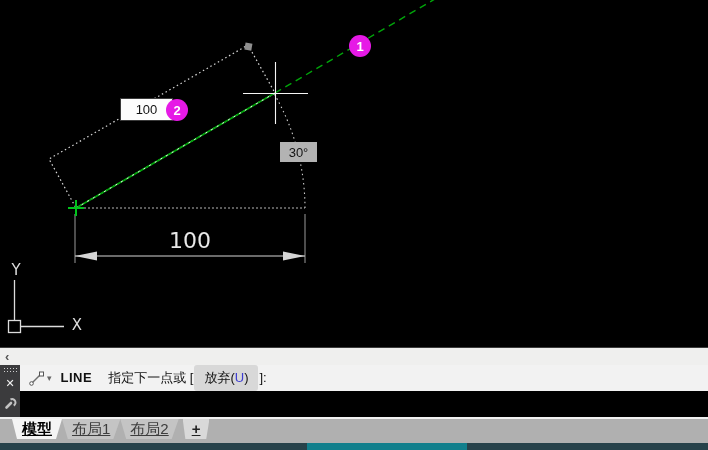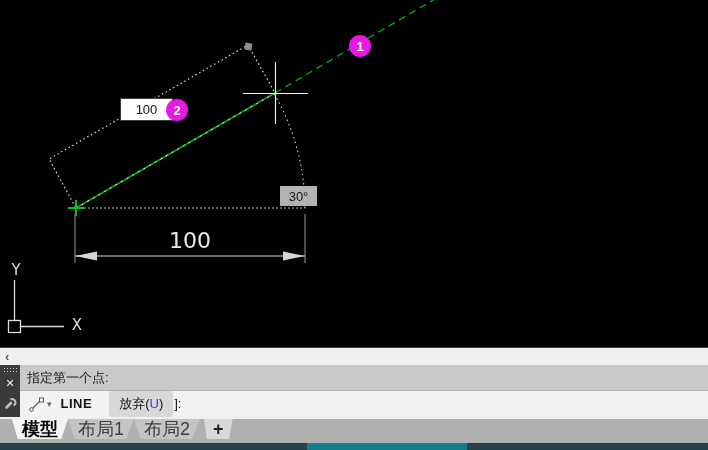--- a/index.html
+++ b/index.html
@@ -14,21 +14,21 @@
     background:#e619e6;color:#fff;font-size:13px;font-weight:bold;
     display:flex;align-items:center;justify-content:center;z-index:5;}
   #badge-1{left:349px;top:35px;}
   #badge-2{left:166px;top:99px;}
 
   #dyn-input{position:absolute;left:120px;top:98px;width:53px;height:23px;
     background:#fdfdfd;border:1px solid #3a3a3a;box-sizing:border-box;
     color:#111;font-size:13px;display:flex;align-items:center;justify-content:center;z-index:4;}
   #angle-label{position:absolute;left:280px;top:142px;width:37px;height:20px;
     background:#b3b3b3;color:#141414;font-size:13px;display:flex;align-items:center;
-    justify-content:center;z-index:4;margin-top:44px;}
+    justify-content:center;z-index:4;}
 
   
   #hscroll{position:absolute;left:0;top:347px;width:708px;height:18px;
     background:#efefee;border-top:1px solid #3c3c3c;box-sizing:border-box;
     display:flex;align-items:center;}
   #hscroll .chev{color:#555;font-size:13px;font-weight:bold;padding-left:5px;line-height:16px;}
 
   
   #cmdwin{position:absolute;left:0;top:365px;width:708px;height:52px;display:flex;}
   #cmd-sidebar{width:20px;height:52px;background:#3b3b3d;display:flex;flex-direction:column;align-items:center;}
@@ -44,23 +44,23 @@
     line-height:26px;display:flex;align-items:center;}
   #cmd-input .licon{margin:0 2px 0 8px;}
   #cmd-input .caret{color:#666;font-size:9px;margin-right:9px;}
   #cmd-input b{font-weight:bold;letter-spacing:0.5px;margin-right:16px;}
   .opt-pill{background:#d8d8d8;border-radius:3px;padding:0 10px;margin:0 1px;}
   .opt-key{color:#3c3cd2;}
 
   
   #tabbar{position:absolute;left:0;top:417px;width:708px;height:26px;background:#b0b0b0;
     border-top:2px solid #f0f0f0;box-sizing:border-box;display:flex;align-items:flex-start;}
-  .tab{height:20px;margin-top:0;padding:0 10px;font-size:18px;line-height:20px;
+  .tab{height:20px;margin-top:0;padding:0 10px;font-size:15px;line-height:20px;
     color:#3d3d3d;background:#c4c4c4;
-    clip-path:polygon(0 0,100% 0,88% 100%,10% 100%);cursor:default;}
+    clip-path:polygon(0 0,100% 0,88% 100%,10% 100%);cursor:default;text-decoration:underline;}
   .tab.first{margin-left:12px;}
   .tab.active{background:#f5f5f5;color:#000;font-weight:bold;}
   .tab.add{padding:0 9px;font-weight:bold;background:#d9d9d9;color:#222;margin-left:4px;}
 
   
   #bottomstrip{position:absolute;left:0;top:443px;width:708px;height:7px;background:#27424a;}
   #bottomstrip .teal{position:absolute;left:307px;top:0;width:160px;height:7px;background:#117f8c;}
 </style>
 </head>
 <body>
@@ -118,29 +118,29 @@
   <div id="cmdwin">
     <div id="cmd-sidebar">
       <div id="cmd-grip"></div>
       <div id="cmd-close">✕</div>
       <svg id="cmd-wrench" width="15" height="15" viewBox="0 0 15 15">
         <path d="M3.5,12.5 L8,8" stroke="#c2c2c2" stroke-width="2.6" stroke-linecap="round" fill="none"></path>
         <path d="M7.5,4.5 a3.4,3.4 0 1 1 3.2,6" stroke="#c2c2c2" stroke-width="2" fill="none"></path>
       </svg>
     </div>
     <div id="cmd-rows">
-      <div id="cmd-history">指定第一个点:</div>
       <div id="cmd-input">
         <svg class="licon" width="17" height="17" viewBox="0 0 17 17">
           <path d="M4,13 L13,4" stroke="#6e6e6e" stroke-width="1.4"></path>
           <circle cx="3.5" cy="13.5" r="1.8" fill="#fff" stroke="#555" stroke-width="1"></circle>
           <rect x="11.5" y="2" width="4" height="4" fill="#fff" stroke="#555" stroke-width="1"></rect>
         </svg>
         <span class="caret">▾</span>
         <b>LINE</b>
+        <span>指定下一点或 [</span>
         <span class="opt-pill"><span>放弃(</span><span class="opt-key">U</span><span>)</span></span>
         <span>]:</span>
       </div>
     </div>
   </div>
 
   <div id="tabbar">
     <div class="tab active first">模型</div>
     <div class="tab">布局1</div>
     <div class="tab">布局2</div>

